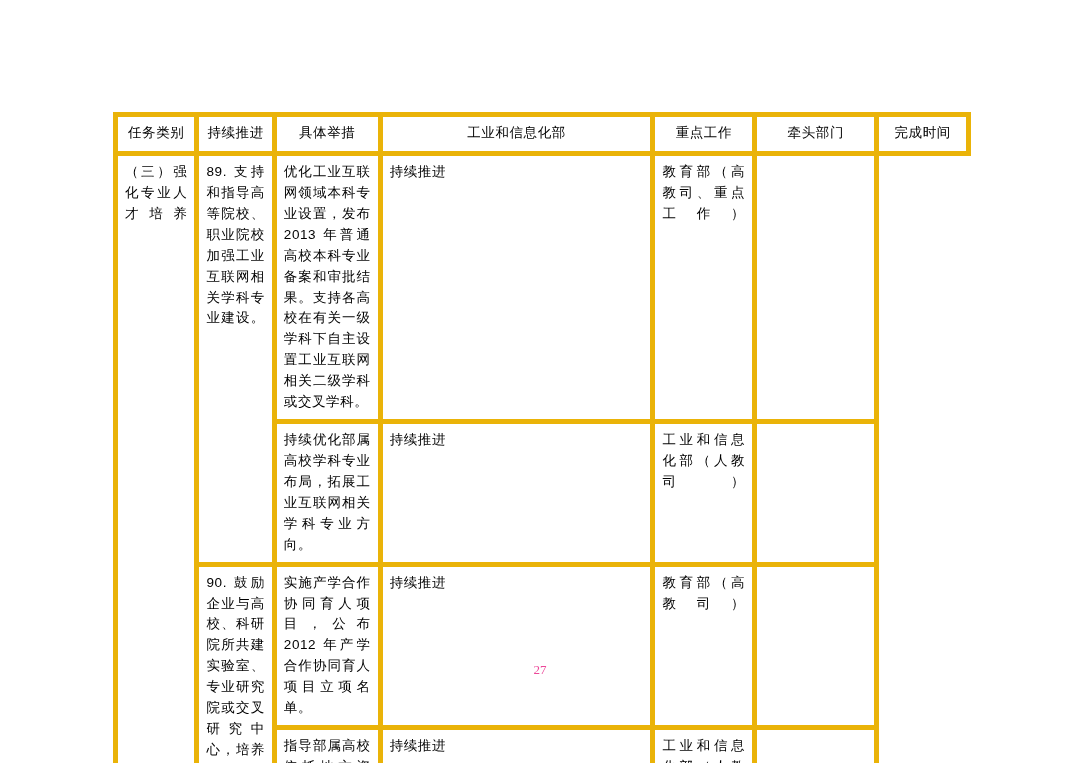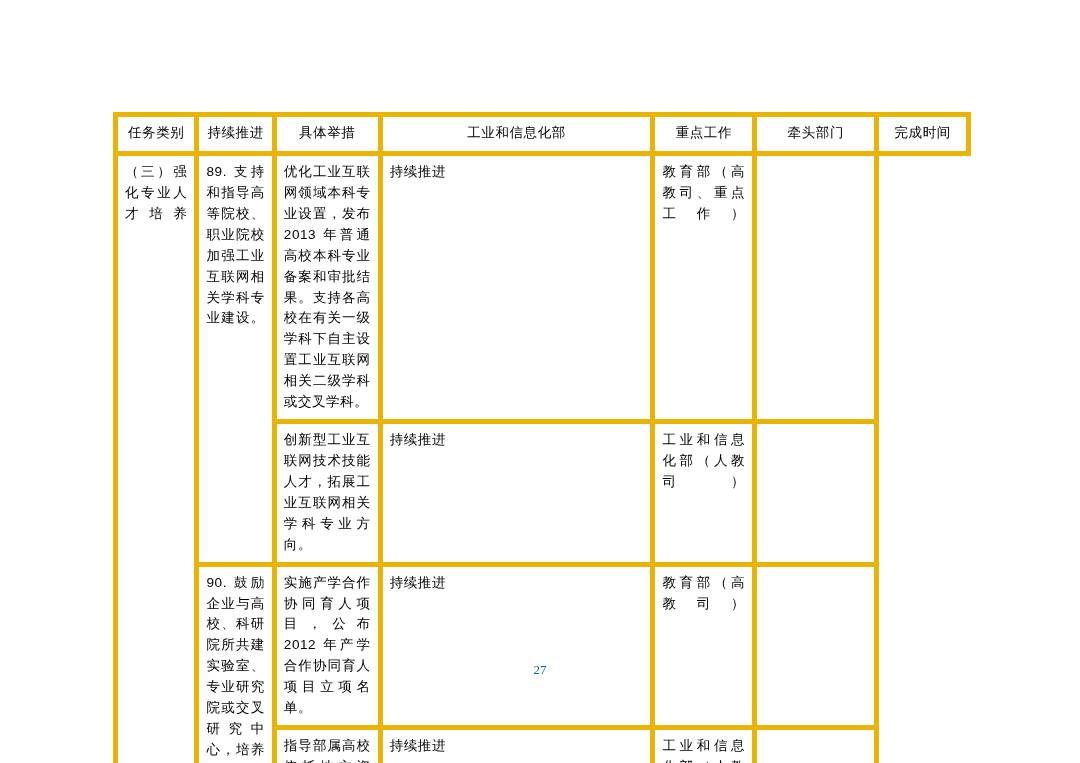--- a/index.html
+++ b/index.html
@@ -95,21 +95,21 @@
     vertical-align: middle;
   }
   .page-number {
     position: absolute;
     left: 0;
     right: 0;
     top: 662px;
     text-align: center;
     font-size: 13px;
     font-family: "Liberation Serif", serif;
-    color: #0369a1;
+    color: #ec4899;
   }
 </style>
 </head>
 <body>
 
 <div class="page">
 
   <div class="table-wrap">
     <table class="doc-table">
       <colgroup>
@@ -135,21 +135,21 @@
       <tbody>
         <tr>
           <td class="cat-cell" rowspan="4">（三）强化专业人才培养</td>
           <td class="work-cell" rowspan="2">89. 支持和指导高等院校、职业院校加强工业互联网相关学科专业建设。</td>
           <td class="goal-cell">优化工业互联网领域本科专业设置，发布 2013 年普通高校本科专业备案和审批结果。支持各高校在有关一级学科下自主设置工业互联网相关二级学科或交叉学科。</td>
           <td class="time-cell">持续推进</td>
           <td class="lead-cell">教育部（高教司、重点工作）</td>
           <td class="support-cell"></td>
         </tr>
         <tr>
-          <td class="goal-cell">创新型工业互联网技术技能人才，拓展工业互联网相关学科专业方向。</td>
+          <td class="goal-cell">持续优化部属高校学科专业布局，拓展工业互联网相关学科专业方向。</td>
           <td class="time-cell">持续推进</td>
           <td class="lead-cell">工业和信息化部（人教司）</td>
           <td class="support-cell"></td>
         </tr>
         <tr>
           <td class="work-cell" rowspan="2">90. 鼓励企业与高校、科研院所共建实验室、专业研究院或交叉研究中心，培养高素质应用型、复合型、创新型工业互联网技术技能人才。</td>
           <td class="goal-cell">实施产学合作协同育人项目，公布 2012 年产学合作协同育人项目立项名单。</td>
           <td class="time-cell">持续推进</td>
           <td class="lead-cell">教育部（高教司）</td>
           <td class="support-cell"></td>

